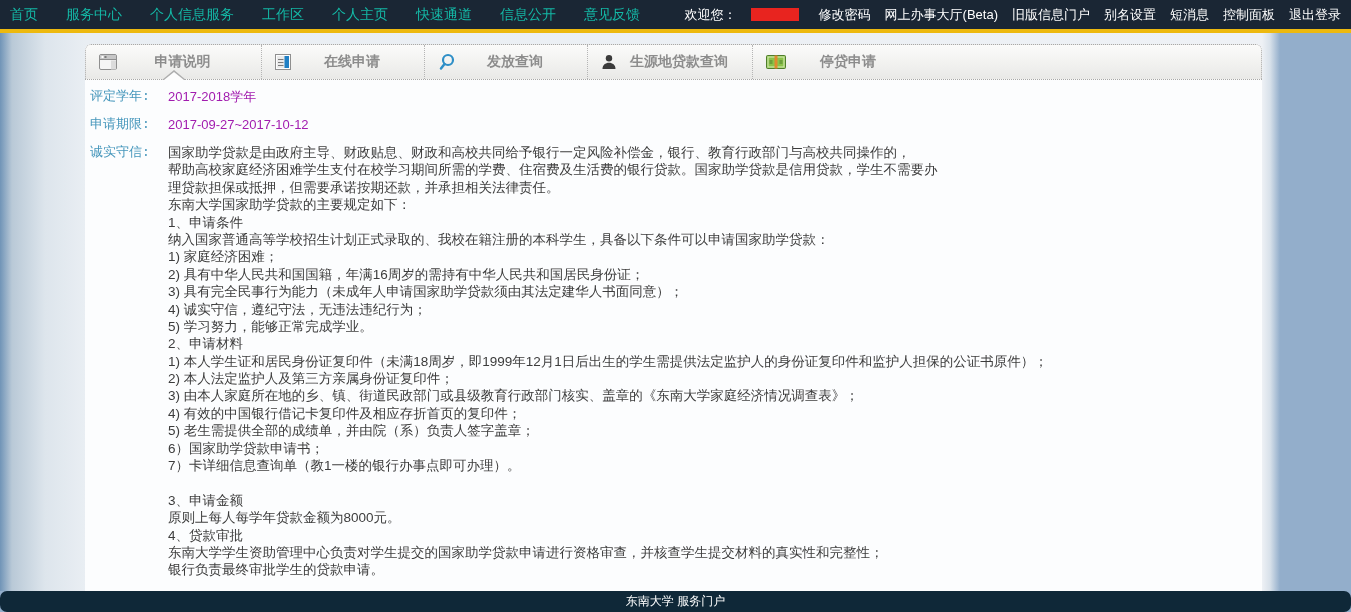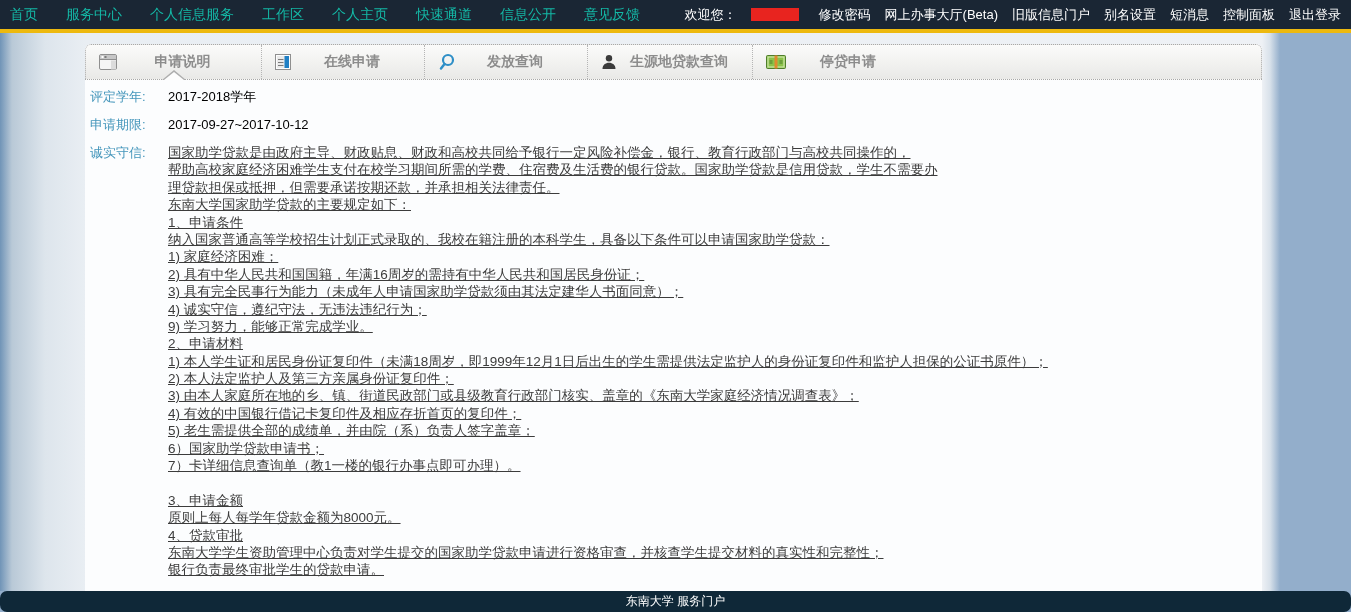--- a/index.html
+++ b/index.html
@@ -58,25 +58,25 @@
   }
   .tab.active::after {
     content:""; position:absolute; bottom:-1px; left:50%; margin-left:-10px;
     border-left:10px solid transparent; border-right:10px solid transparent;
     border-bottom:8px solid #fdfdfd;
   }
 
   
   .content { padding:8px 10px 0 5px; font-size:13px; }
   .row { display:flex; line-height:18px; margin-bottom:10px; }
-  .row-label { width:78px; flex-shrink:0; color:#4596bb; }
-  .row-value { color:#000000; }
+  .row-label { width:78px; flex-shrink:0; color:#4596bb;font-family:Liberation Mono, monospace; }
+  .row-value { color:#a21caf; }
   .desc-row { line-height:17.4px; margin-bottom:0; }
   .desc { color:#3c3c3c; font-size:13.5px; }
-  .desc-line { height:17.4px; line-height:17.4px; white-space:nowrap;text-decoration:underline; }
+  .desc-line { height:17.4px; line-height:17.4px; white-space:nowrap; }
 
   
   .footer {
     position:absolute; bottom:0; left:0; right:0; height:21px;
     background:#0f2838; color:#fff; font-size:12px;
     display:flex; align-items:center; justify-content:center; z-index:5;border-radius:7px;
   }
 </style>
 </head>
 <body>
@@ -189,21 +189,21 @@
         <div class="desc-line">国家助学贷款是由政府主导、财政贴息、财政和高校共同给予银行一定风险补偿金，银行、教育行政部门与高校共同操作的，</div>
             <div class="desc-line">帮助高校家庭经济困难学生支付在校学习期间所需的学费、住宿费及生活费的银行贷款。国家助学贷款是信用贷款，学生不需要办</div>
             <div class="desc-line">理贷款担保或抵押，但需要承诺按期还款，并承担相关法律责任。</div>
             <div class="desc-line">东南大学国家助学贷款的主要规定如下：</div>
             <div class="desc-line">1、申请条件</div>
             <div class="desc-line">纳入国家普通高等学校招生计划正式录取的、我校在籍注册的本科学生，具备以下条件可以申请国家助学贷款：</div>
             <div class="desc-line">1) 家庭经济困难；</div>
             <div class="desc-line">2) 具有中华人民共和国国籍，年满16周岁的需持有中华人民共和国居民身份证；</div>
             <div class="desc-line">3) 具有完全民事行为能力（未成年人申请国家助学贷款须由其法定建华人书面同意）；</div>
             <div class="desc-line">4) 诚实守信，遵纪守法，无违法违纪行为；</div>
-            <div class="desc-line">9) 学习努力，能够正常完成学业。</div>
+            <div class="desc-line">5) 学习努力，能够正常完成学业。</div>
             <div class="desc-line">2、申请材料</div>
             <div class="desc-line">1) 本人学生证和居民身份证复印件（未满18周岁，即1999年12月1日后出生的学生需提供法定监护人的身份证复印件和监护人担保的公证书原件）；</div>
             <div class="desc-line">2) 本人法定监护人及第三方亲属身份证复印件；</div>
             <div class="desc-line">3) 由本人家庭所在地的乡、镇、街道民政部门或县级教育行政部门核实、盖章的《东南大学家庭经济情况调查表》；</div>
             <div class="desc-line">4) 有效的中国银行借记卡复印件及相应存折首页的复印件；</div>
             <div class="desc-line">5) 老生需提供全部的成绩单，并由院（系）负责人签字盖章；</div>
             <div class="desc-line">6）国家助学贷款申请书；</div>
             <div class="desc-line">7）卡详细信息查询单（教1一楼的银行办事点即可办理）。</div>
             <div class="desc-line"></div>
             <div class="desc-line">3、申请金额</div>

